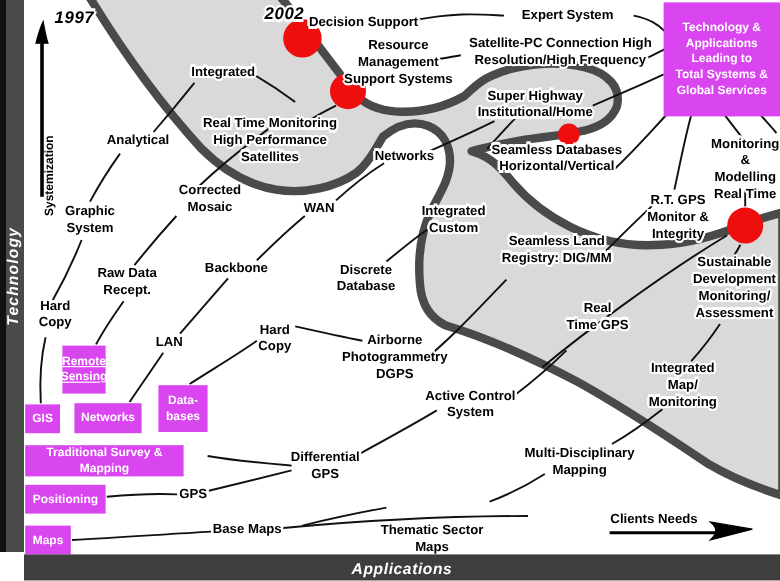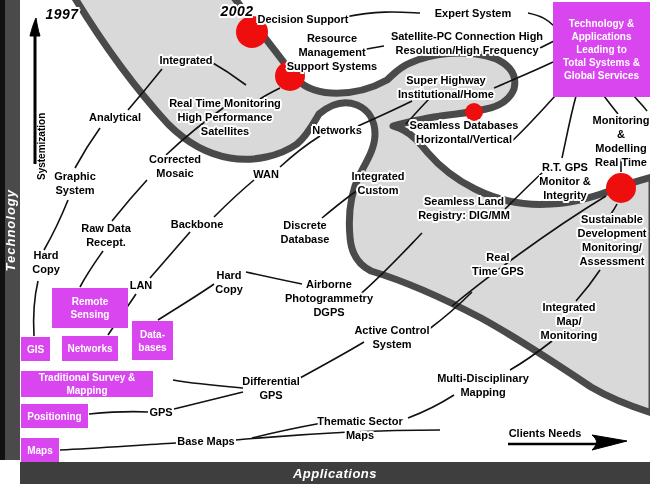--- a/index.html
+++ b/index.html
@@ -196,32 +196,32 @@
       <div class="label" style="left: 392px; top: 324px;">Active Control
 System</div>
       <div class="label" style="left: 569px; top: 301px;">Integrated
 Map/
 Monitoring</div>
       <div class="label" style="left: 483px; top: 372px;">Multi-Disciplinary
 Mapping</div>
       <div class="label" style="left: 271px; top: 375px;">Differential
 GPS</div>
       <div class="label" style="left: 161px; top: 406px;">GPS</div>
-      <div class="label" style="left: 360px; top: 415px;">Thematic Sector
+      <div class="label" style="left: 360px; top: 436px;">Thematic Sector
 Maps</div>
       <div class="label" style="left: 206px; top: 435px;">Base Maps</div>
       <div class="label" style="left: 545px; top: 427px;">Clients Needs</div>
     </div>
   <div id="boxes-layer">
       <div class="bbox" style="left: 553px; top: 2px; width: 97px; height: 95px;">Technology &amp;
 Applications
 Leading to
 Total Systems &amp;
 Global Services</div>
-      <div class="bbox" style="left: 52px; top: 288px; width: 76px; height: 40px;">Remote
+      <div class="bbox" style="left: 52px; top: 288px; width: 36px; height: 40px; text-decoration: underline;">Remote
 Sensing</div>
       <div class="bbox" style="left: 21px; top: 337px; width: 29px; height: 24px;">GIS</div>
       <div class="bbox" style="left: 62px; top: 336px; width: 56px; height: 25px;">Networks</div>
       <div class="bbox" style="left: 132px; top: 321px; width: 41px; height: 39px;">Data-
 bases</div>
       <div class="bbox" style="left: 21px; top: 371px; width: 132px; height: 26px;">Traditional Survey &amp; Mapping</div>
       <div class="bbox" style="left: 21px; top: 404px; width: 67px; height: 24px;">Positioning</div>
       <div class="bbox" style="left: 21px; top: 438px; width: 38px; height: 24px;">Maps</div>
     </div>
 </div>

